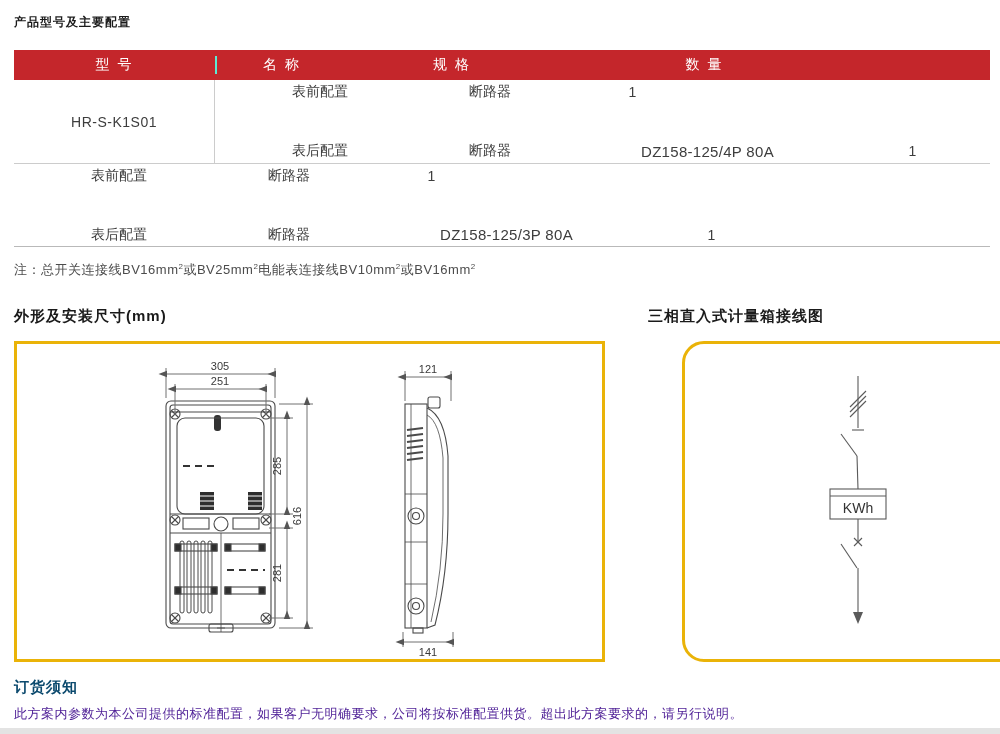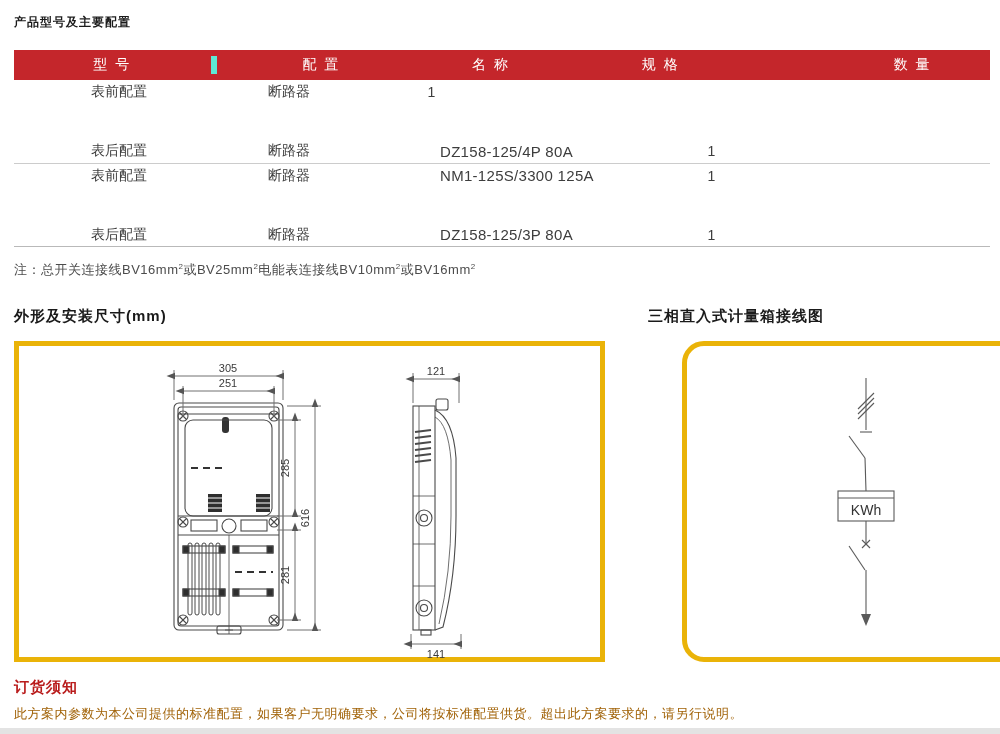--- a/index.html
+++ b/index.html
@@ -17,87 +17,86 @@
   .thead {
     display:flex; height:30px; background:#c4262b; color:#ffffff;
     align-items:center; font-size:14px; letter-spacing:2px;
   }
   .th { text-align:center; }
   .col-model { width:201px; }
   .col-config { width:210px; }
   .col-name { width:130px; }
   .col-spec { width:280px; text-align:left; padding-left:86px; }
   .col-qty { width:155px; }
-  .thead .col-model { border-right:6px solid #5eead4; width:203px; }
+  .thead .col-model { border-right:2px solid #5eead4; width:203px; }
   .tbody { border-bottom:1px solid #b9b9b9; }
   .tgroup { display:flex; height:83px; }
   .tgroup + .tgroup { border-top:1px solid #cccccc; }
   .model-cell {
     width:203px; border-right:1px solid #cccccc;
     display:flex; align-items:center; justify-content:center;
     font-size:14px; color:#3d3d3d; letter-spacing:0.5px;
   }
   .group-rows { flex:1; display:flex; flex-direction:column;gap:36px; }
   .trow { flex:1; display:flex; align-items:center; font-size:14px; color:#3d3d3d; }
   .trow .col-config, .trow .col-name, .trow .col-qty { text-align:center; }
   .trow .col-spec { font-size:15px; letter-spacing:0.3px; }
   
   .note { position:absolute; top:261px; left:14px; font-size:13px; color:#4c4c4c; letter-spacing:0.5px; }
   .note sup { font-size:8px; }
   
   .sec-title { position:absolute; font-size:15px; font-weight:bold; color:#1a1a1a; letter-spacing:1px; }
   #dims-title { top:307px; left:14px; }
   #wiring-title { top:307px; left:648px; }
   
-  .draw-box { position:absolute; top:341px; height:321px; border:5px solid #eab308; background:#fff;padding-left:6px; }
+  .draw-box { position:absolute; top:341px; height:321px; border:3px solid #eab308; background:#fff; }
   #dims-box { left:14px; width:591px; }
   #wiring-box { left:682px; width:394px;border-radius:22px; }
   .draw-box svg { display:block; }
   .dim-text { font-size:11px; fill:#3a3a3a; font-family:"Liberation Sans","DejaVu Sans",sans-serif; }
   .kwh-text { font-size:14px; fill:#333; font-family:"Liberation Sans","DejaVu Sans",sans-serif; }
   
-  #order-title { position:absolute; top:678px; left:14px; font-size:15px; font-weight:bold; color:#b91c1c; letter-spacing:1px; }
-  #order-body { position:absolute; top:705px; left:14px; width:960px; font-size:13px; color:#a16207; letter-spacing:0.5px; }
+  #order-title { position:absolute; top:678px; left:14px; font-size:15px; font-weight:bold; color:#0c4a6e; letter-spacing:1px; }
+  #order-body { position:absolute; top:705px; left:14px; width:960px; font-size:13px; color:#4c1d95; letter-spacing:0.5px; }
   .footer-strip { position:absolute; left:0; top:728px; width:1000px; height:6px; background:#e3e3e3; }
 </style>
 </head>
 <body>
 
 <div class="page-title">产品型号及主要配置</div>
 
 <div class="spec-table">
   <div class="thead">
     <div class="th col-model">型 号</div>
-    <div class="th col-config">配 置</div>
     <div class="th col-name">名 称</div>
     <div class="th col-spec">规 格</div>
     <div class="th col-qty">数 量</div>
   </div>
   <div class="tbody">
     <div class="tgroup">
+      <div class="model-cell">HR-S-K1S01</div>
       <div class="group-rows">
         <div class="trow">
           <div class="col-config">表前配置</div>
           <div class="col-name">断路器</div>
           <div class="col-qty">1</div>
         </div>
         <div class="trow">
           <div class="col-config">表后配置</div>
           <div class="col-name">断路器</div>
           <div class="col-spec">DZ158-125/4P 80A</div>
           <div class="col-qty">1</div>
         </div>
       </div>
     </div>
     <div class="tgroup">
       <div class="group-rows">
         <div class="trow">
           <div class="col-config">表前配置</div>
           <div class="col-name">断路器</div>
-          <div class="col-spec">NM1-125S/3300 125A</div>
           <div class="col-qty">1</div>
         </div>
         <div class="trow">
           <div class="col-config">表后配置</div>
           <div class="col-name">断路器</div>
           <div class="col-spec">DZ158-125/3P 80A</div>
           <div class="col-qty">1</div>
         </div>
       </div>
     </div>

